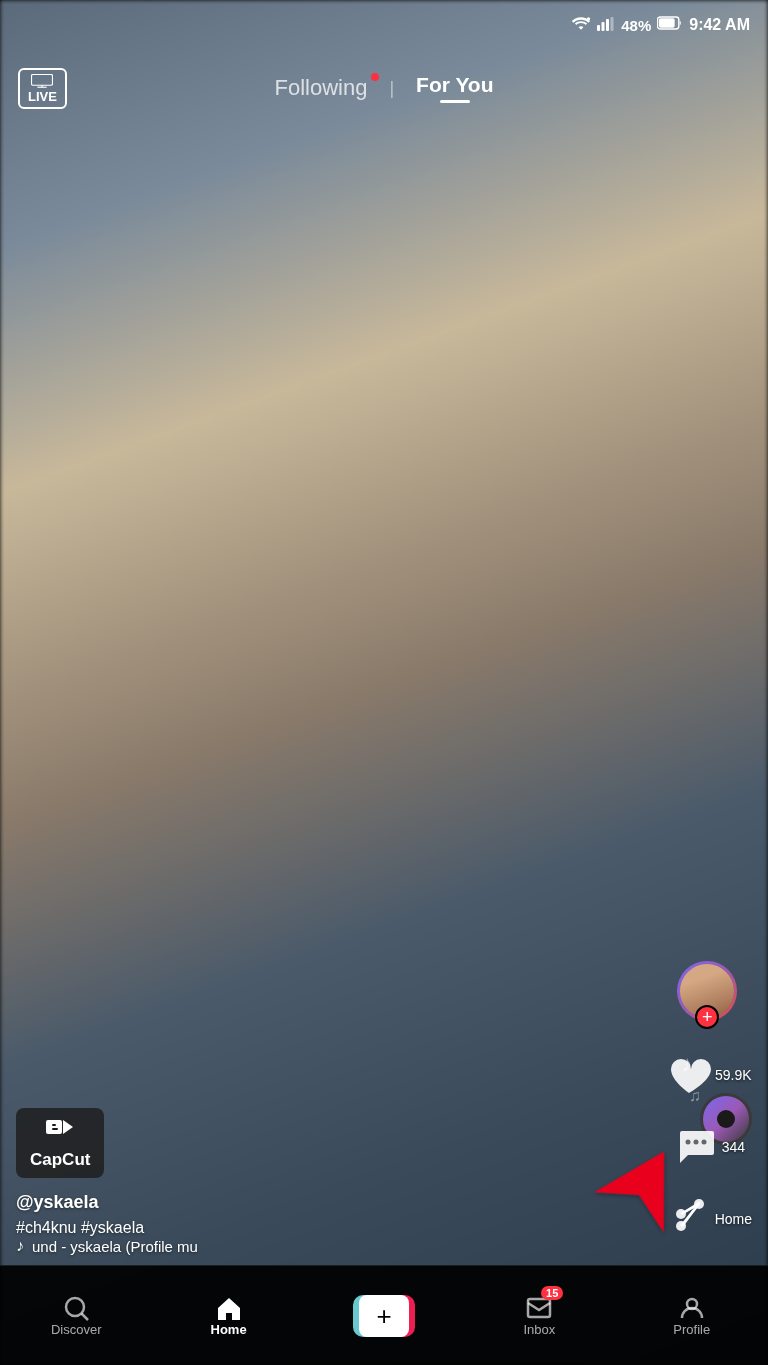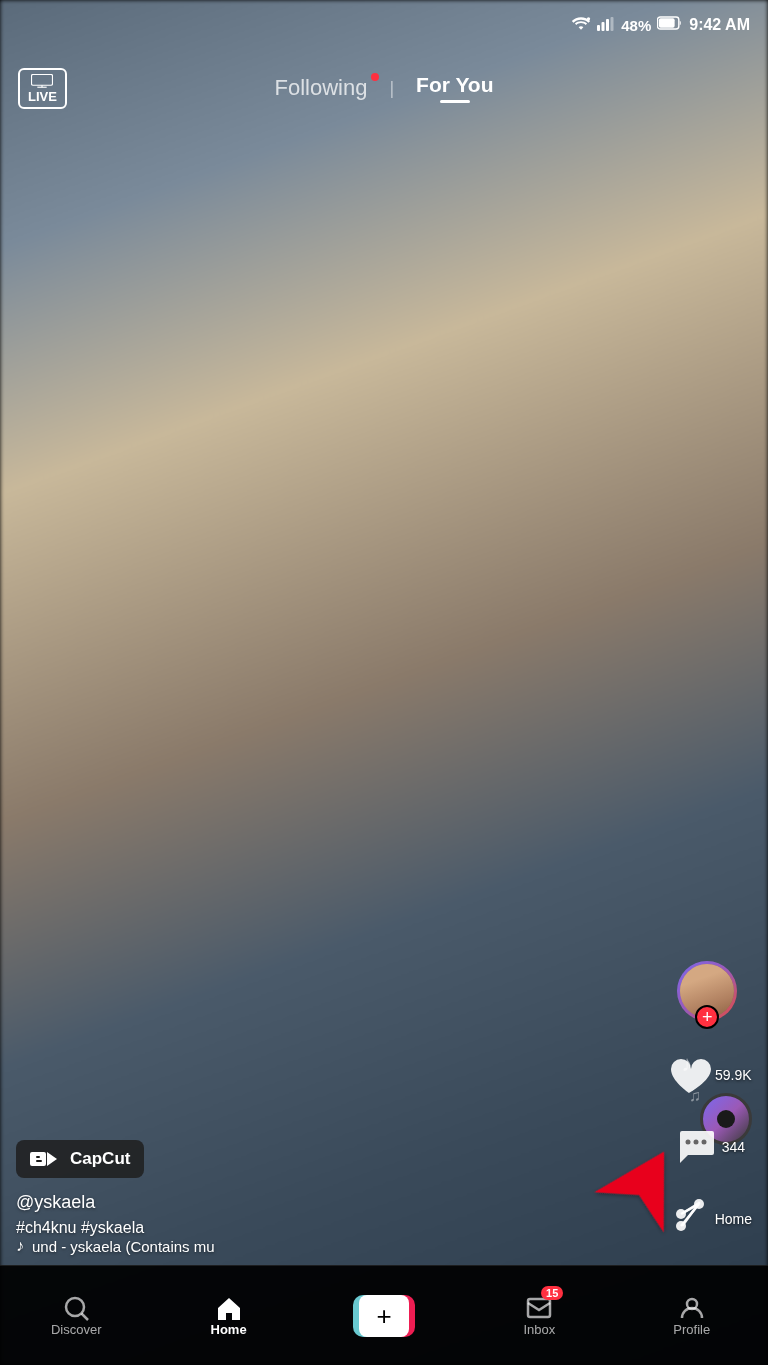--- a/index.html
+++ b/index.html
@@ -281,37 +281,38 @@
       z-index: 100;
     }
     .capcut-badge {
       display: inline-flex;
       align-items: center;
       gap: 12px;
       background: rgba(30,30,30,0.85);
       border-radius: 8px;
       padding: 8px 14px;
       margin-bottom: 14px;
+      flex-direction: column;
     }
     .capcut-logo {
       width: 28px;
       height: 22px;
       display: flex;
       align-items: center;
       justify-content: center;
     }
     .capcut-text {
       color: #fff;
       font-size: 17px;
       font-weight: 600;
     }
     .username {
       color: #fff;
       font-size: 18px;
-      font-weight: 400;
+      font-weight: 700;
       margin-bottom: 6px;
       text-shadow: 0 1px 3px rgba(0,0,0,0.5);
     }
     .hashtags {
       color: #fff;
       font-size: 16px;
       font-weight: 500;
       margin-bottom: 0;
       text-shadow: 0 1px 3px rgba(0,0,0,0.5);
     }
@@ -561,21 +562,21 @@
         <rect x="6" y="8" width="4" height="2" rx="1" fill="#1a1a1a"></rect>
         <rect x="6" y="12" width="6" height="2" rx="1" fill="#1a1a1a"></rect>
       </svg>
     </div>
     <span class="capcut-text">CapCut</span>
   </div>
   <div class="username">@yskaela</div>
   <div class="hashtags">#ch4knu #yskaela</div>
   <div class="music-info">
     <span class="music-note-icon">♪</span>
-    <span>und - yskaela (Contains mu</span>
+    <span>und - yskaela (Profile mu</span>
   </div>
 </div>
 
 <div class="bottom-nav">
 
   <div class="nav-item">
     <div class="nav-icon inactive">
       <svg width="28" height="28" viewBox="0 0 28 28" fill="none" stroke="rgba(255,255,255,0.65)" stroke-width="2.5">
         <circle cx="13" cy="13" r="9"></circle>
         <line x1="19.5" y1="19.5" x2="26" y2="26"></line>

